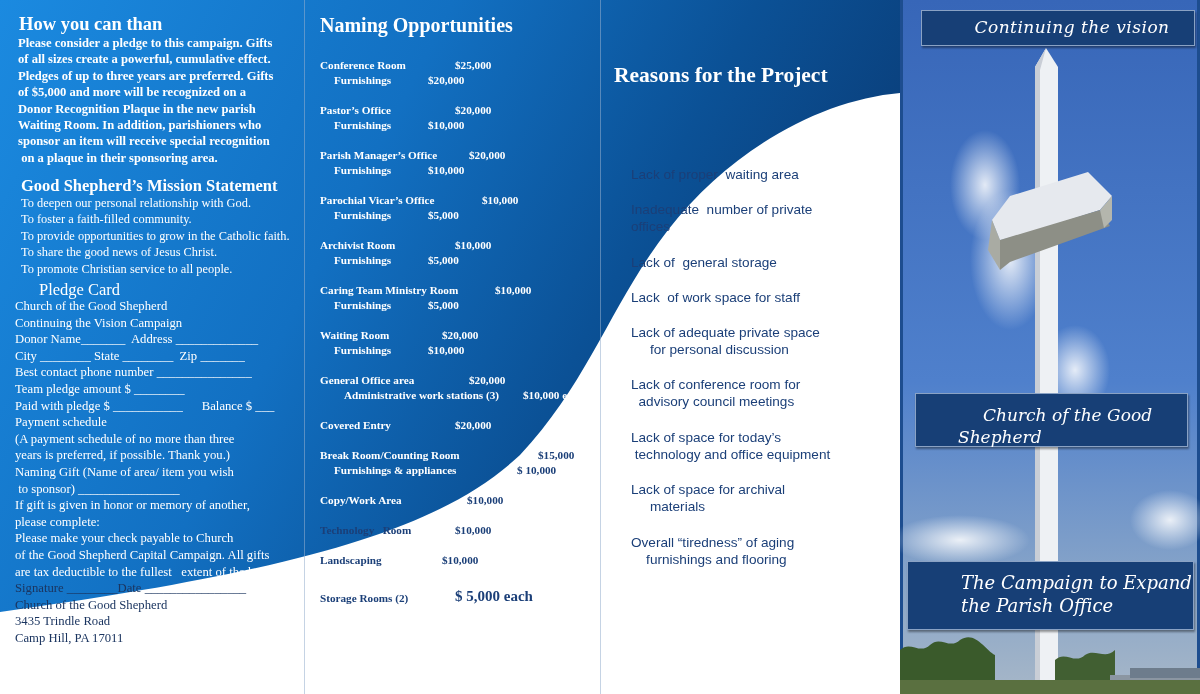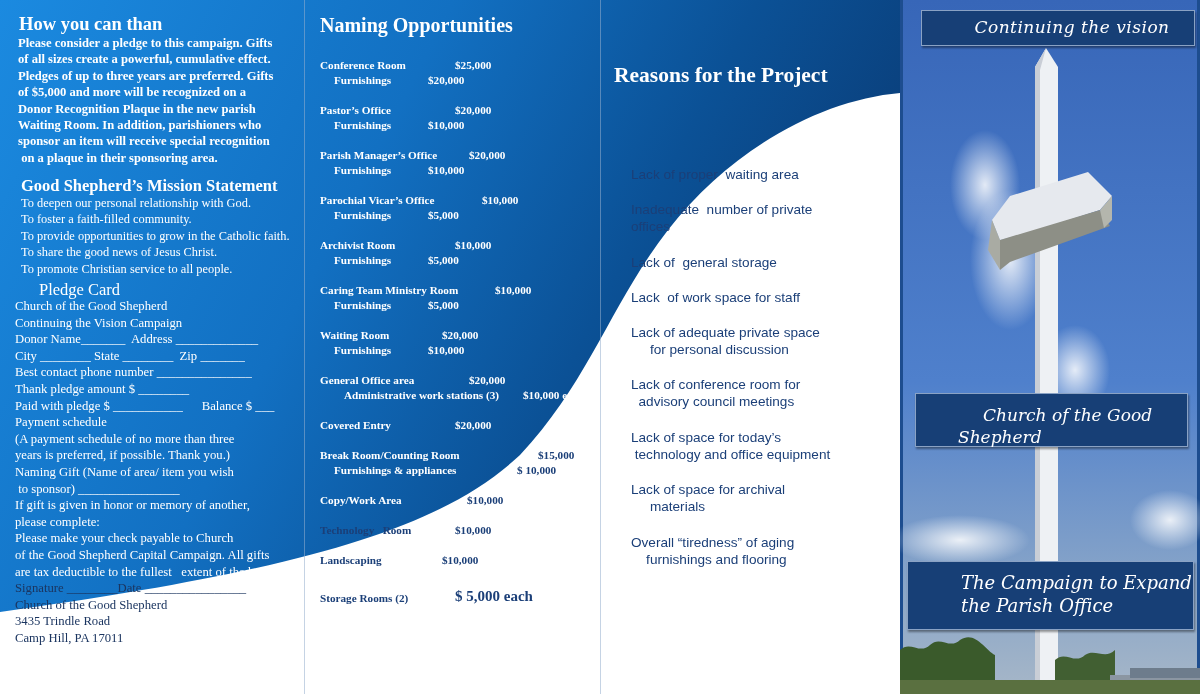--- a/index.html
+++ b/index.html
@@ -92,21 +92,21 @@
       <div>To promote Christian service to all people.</div>
     </div>
 
     <div class="h-pledge">Pledge Card</div>
     <div class="pledge">
       <div>Church of the Good Shepherd</div>
       <div>Continuing the Vision Campaign</div>
       <div style="white-space:pre">Donor Name_______  Address _____________</div>
       <div style="white-space:pre">City ________ State ________  Zip _______</div>
       <div>Best contact phone number _______________</div>
-      <div>Thank pledge amount $ ________</div>
+      <div>Team pledge amount $ ________</div>
       <div style="white-space:pre">Paid with pledge $ ___________      Balance $ ___</div>
       <div>Payment schedule</div>
       <div>(A payment schedule of no more than three</div>
       <div>years is preferred, if possible. Thank you.)</div>
       <div>Naming Gift (Name of area/ item you wish</div>
       <div style="white-space:pre"> to sponsor) ________________</div>
       <div>If gift is given in honor or memory of another,</div>
       <div>please complete:</div>
       <div>Please make your check payable to Church</div>
       <div>of the Good Shepherd Capital Campaign. All gifts</div>

